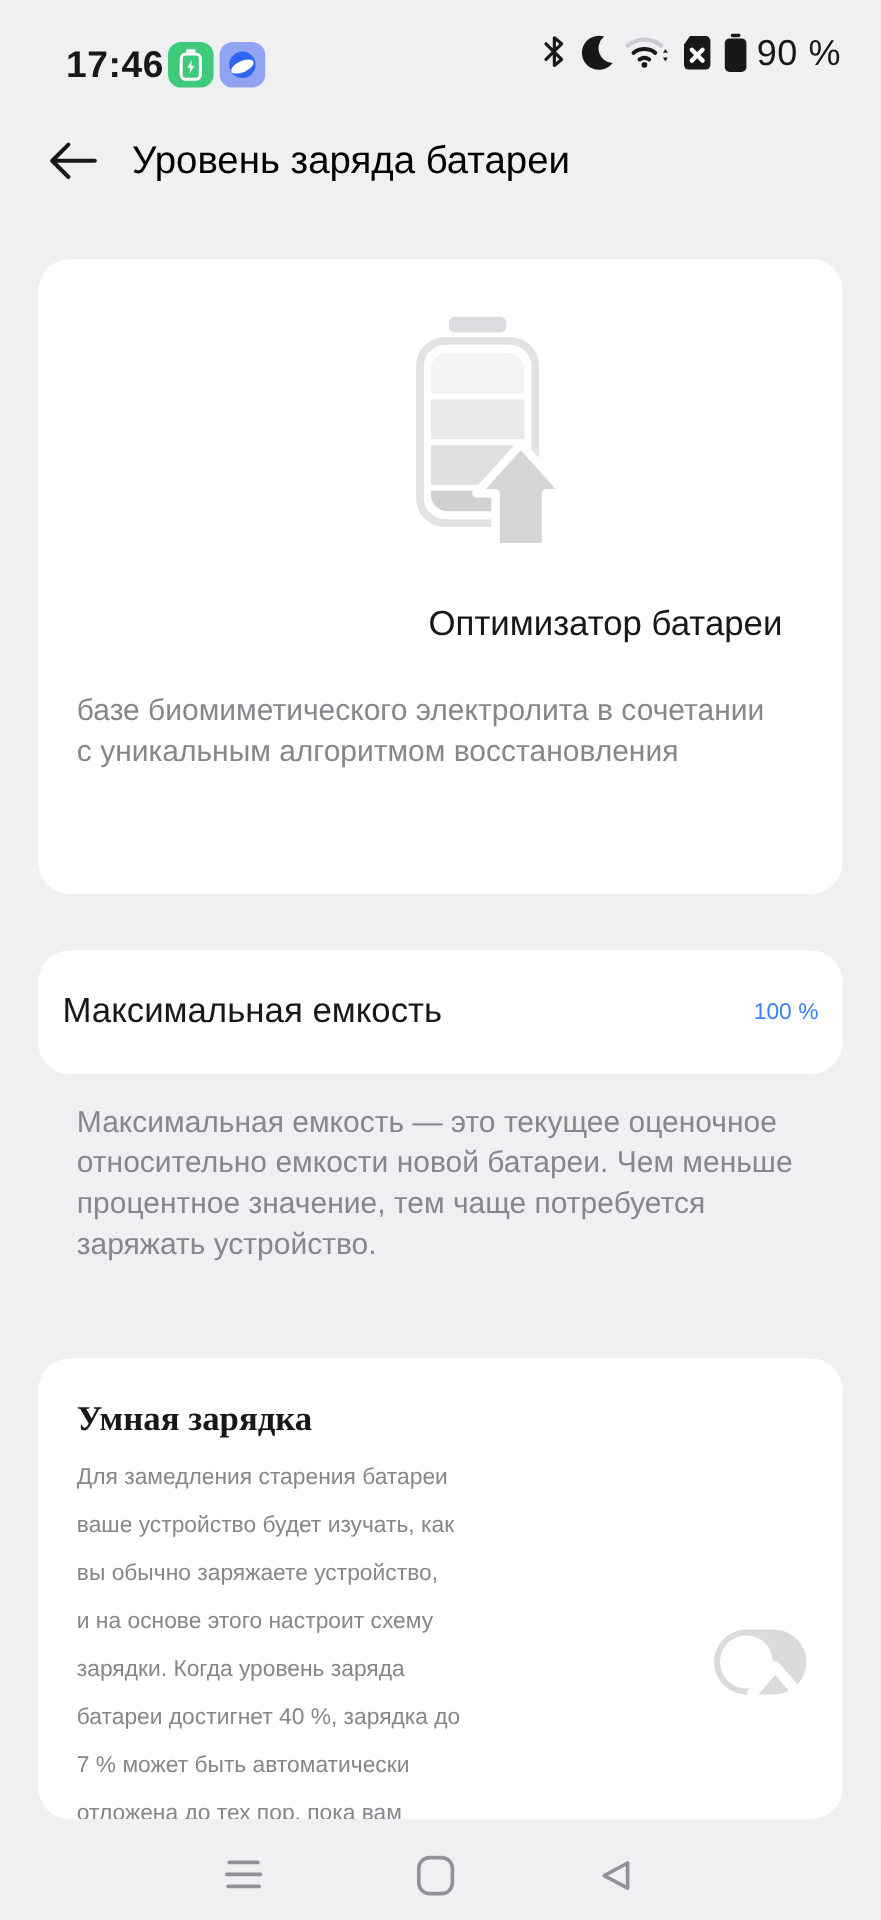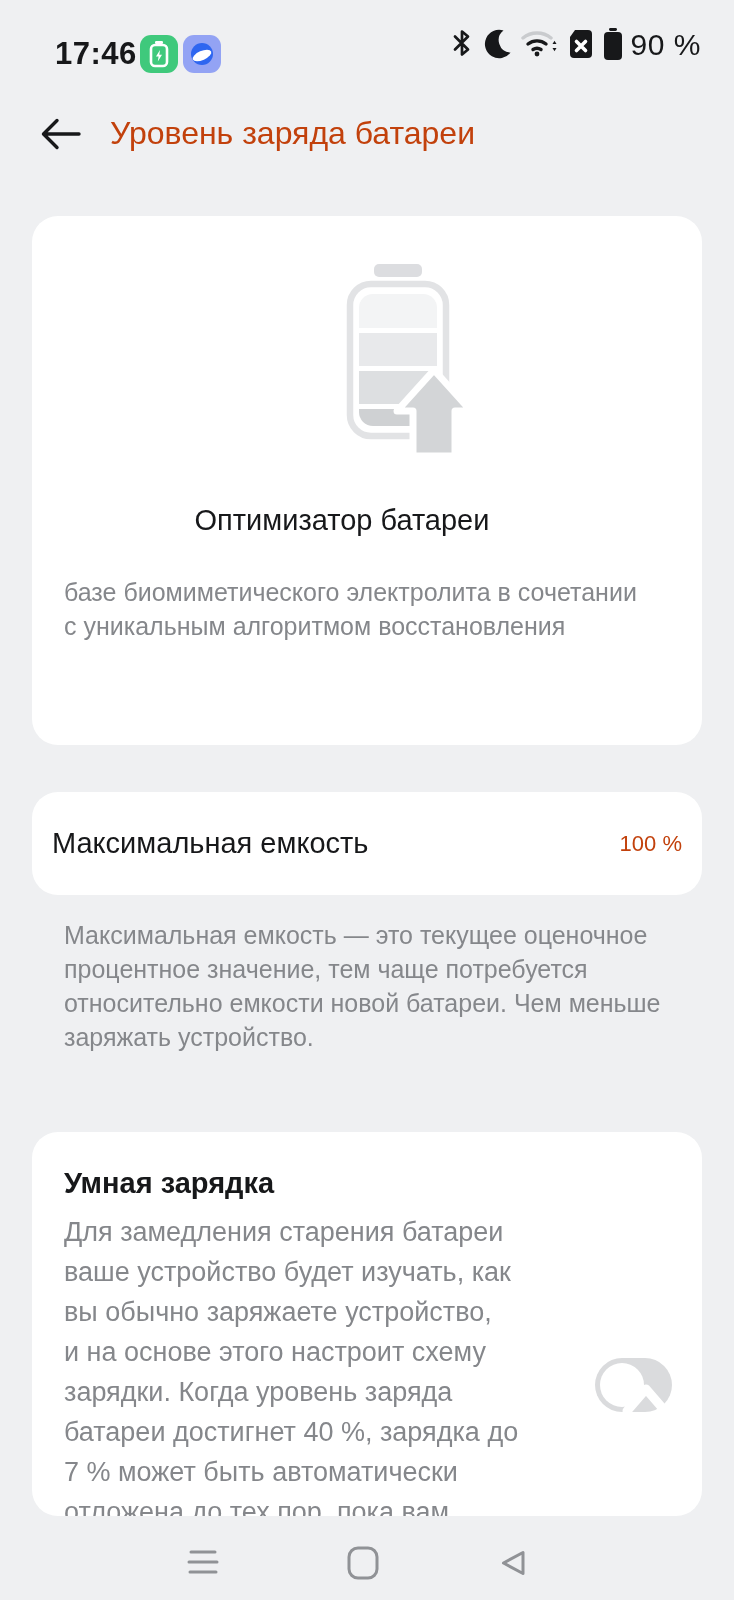--- a/index.html
+++ b/index.html
@@ -12,36 +12,36 @@
   
   .statusbar{position:absolute;left:0;top:28px;width:734px;height:52px;margin-left:11px;}
   .time{position:absolute;left:44px;top:0;font-size:31px;font-weight:700;color:#17181a;letter-spacing:.5px;line-height:52px;}
   .notif-icons{position:absolute;left:129px;top:7px;display:flex;gap:5px;}
   .app-chip{width:38px;height:38px;border-radius:11px;display:flex;align-items:center;justify-content:center;}
   .sys-icons{position:absolute;right:44px;top:0;height:52px;display:flex;align-items:flex-start;gap:8px;}
   .pct{font-size:30px;color:#17181a;letter-spacing:.5px;}
   
   .header{position:absolute;left:0;top:100px;width:734px;height:66px;}
   .back-btn{position:absolute;left:36px;top:14px;width:48px;height:40px;display:flex;align-items:center;justify-content:center;cursor:pointer;}
-  .page-title{position:absolute;left:110px;top:0;line-height:66px;font-size:32px;font-weight:500;color:#c2410c;}
+  .page-title{position:absolute;left:110px;top:0;line-height:66px;font-size:32px;font-weight:500;color:#000000;}
   
   .card{position:absolute;left:32px;width:670px;background:#ffffff;border-radius:26px;}
   .card1{top:216px;height:529px;}
   .illus{position:absolute;left:287px;top:46px;width:160px;height:200px;overflow:visible;}
-  .card1-title{position:absolute;left:0;top:288px;width:620px;text-align:center;font-size:29px;font-weight:500;color:#17181a;}
+  .card1-title{position:absolute;left:0;top:288px;width:620px;text-align:right;font-size:29px;font-weight:500;color:#17181a;}
   .card1-desc{position:absolute;left:32px;top:359px;width:610px;font-size:25px;line-height:34px;color:#85878b;}
   .faded-line{font-size:25px;line-height:34px;color:#c6c8cb;white-space:nowrap;}
   .tline{white-space:nowrap;}
   .card2{top:792px;height:103px;display:flex;align-items:center;justify-content:space-between;padding:0 20px;box-sizing:border-box;}
   .card2-label{font-size:29px;font-weight:500;color:#17181a;}
-  .card2-value{font-size:22px;color:#c2410c;}
+  .card2-value{font-size:19px;color:#3b82f6;}
   .para2{position:absolute;left:64px;top:918px;width:620px;font-size:25px;line-height:34px;color:#85878b;}
   .card3{top:1132px;height:384px;overflow:hidden;}
-  .c3-title{position:absolute;left:32px;top:35px;font-size:29px;font-weight:700;color:#17181a;}
-  .c3-desc{position:absolute;left:32px;top:80px;width:540px;font-size:27px;line-height:40px;color:#85878b;}
+  .c3-title{position:absolute;left:32px;top:35px;font-size:29px;font-weight:700;color:#17181a;font-family:Liberation Serif, serif;}
+  .c3-desc{position:absolute;left:32px;top:80px;width:540px;font-size:19px;line-height:40px;color:#85878b;}
   
   .toggle{position:absolute;left:563px;top:226px;width:77px;height:54px;border-radius:27px;background:#dadbdd;cursor:pointer;}
   .knob{position:absolute;left:5px;top:5px;width:44px;height:44px;border-radius:50%;background:#ffffff;}
   .toggle-chevron{position:absolute;left:28px;top:20px;overflow:visible;}
   
   .navbar{position:absolute;left:0;top:1516px;width:734px;height:84px;background:#eff0f2;}
   .nav-btn{position:absolute;top:20px;width:60px;height:54px;display:flex;align-items:center;justify-content:center;cursor:pointer;}
   .nav-recents{left:173px;} .nav-home{left:333px;} .nav-back{left:483px;}
 </style>
 </head>
@@ -123,22 +123,22 @@
       </div>
   </div>
 
   <div class="card card2">
     <span class="card2-label">Максимальная емкость</span>
     <span class="card2-value">100 %</span>
   </div>
 
   <div class="para2">
       <div class="tline">Максимальная емкость — это текущее оценочное</div>
+      <div class="tline">относительно емкости новой батареи. Чем меньше</div>
       <div class="tline">процентное значение, тем чаще потребуется</div>
-      <div class="tline">относительно емкости новой батареи. Чем меньше</div>
       <div class="tline">заряжать устройство.</div>
     </div>
 
   <div class="card card3">
     <div class="c3-title">Умная зарядка</div>
     <div class="c3-desc">
         <div class="tline">Для замедления старения батареи</div>
         <div class="tline">ваше устройство будет изучать, как</div>
         <div class="tline">вы обычно заряжаете устройство,</div>
         <div class="tline">и на основе этого настроит схему</div>

